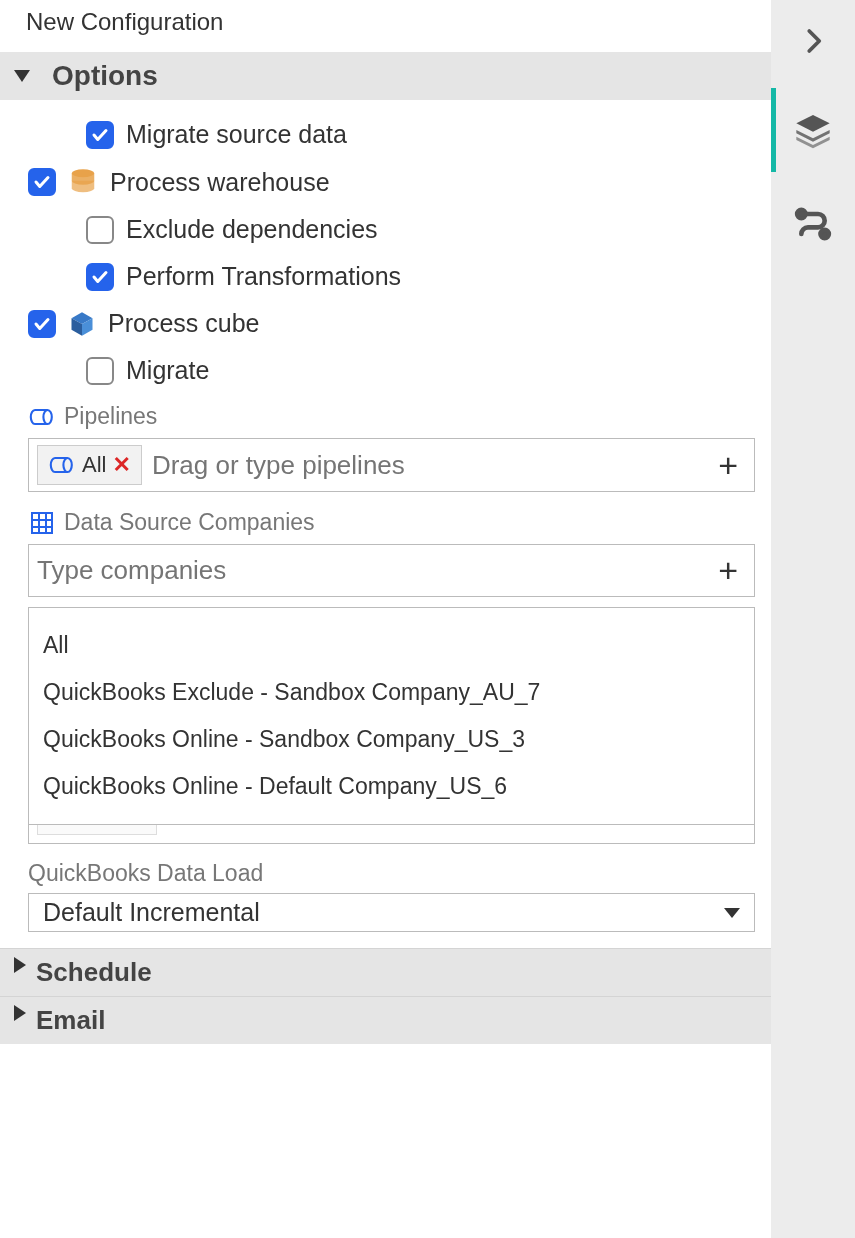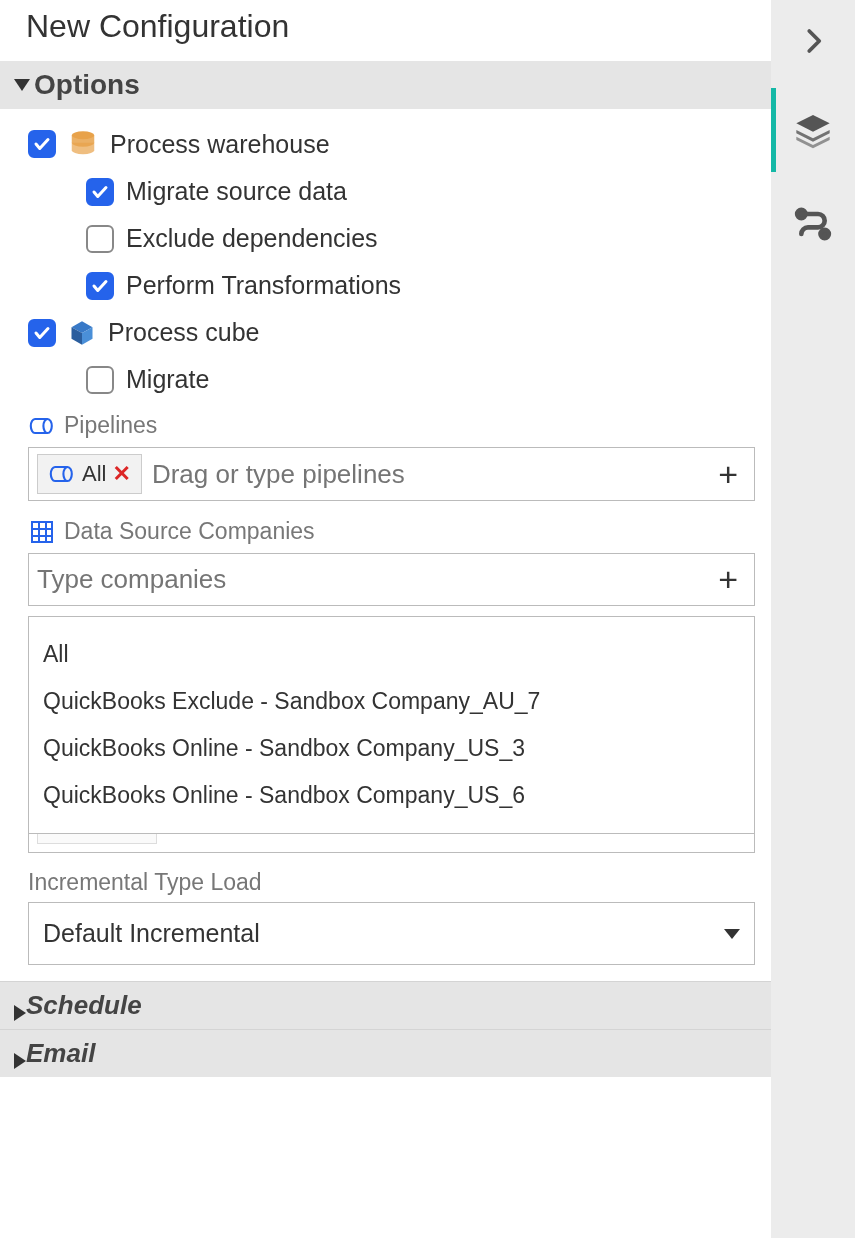--- a/index.html
+++ b/index.html
@@ -39,31 +39,31 @@
   .rail-item.active::before {
     content: "";
     position: absolute;
     left: 0;
     top: -14px;
     bottom: -14px;
     width: 5px;
     background: #14b8a6;
   }
   .page-title {
-    font-size: 32px;
+    font-size: 24px;
     font-weight: 400;
     color: #333;
     padding: 8px 13px 16px 26px;
   }
   .section-header {
     background: #e5e5e5;
     padding: 8px 14px;
     display: flex;
     align-items: center;
-    gap: 4px;
+    gap: 22px;
     cursor: pointer;
   }
   .section-header .title {
     font-size: 28px;
     font-weight: 600;
     color: #444;
   }
   .triangle-down {
     width: 0; height: 0;
     border-left: 8px solid transparent;
@@ -163,41 +163,41 @@
     padding: 10px 4px;
     cursor: pointer;
   }
   .field-label {
     font-size: 23px;
     color: #777;
     margin: 16px 0 6px 0;
   }
   .select-box {
     border: 1px solid #bbb;
-    padding: 16px 14px;
+    padding: 4px 14px;
     display: flex;
     justify-content: space-between;
     align-items: center;
     font-size: 25px;
     cursor: pointer;
   }
   .caret-down {
     width: 0; height: 0;
     border-left: 8px solid transparent;
     border-right: 8px solid transparent;
     border-top: 10px solid #333;
   }
   .collapsed-section {
     background: #e5e5e5;
     padding: 8px 14px;
     display: flex;
-    align-items: flex-end;
+    align-items: flex-start;
+    gap: 10px;
     border-top: 1px solid #d4d4d4;
     cursor: pointer;
-    font-style: italic;
   }
   .collapsed-section .title {
     font-size: 26px;
     font-weight: 600;
     color: #444;
   }
   .ghost-chip-row {
     border: 1px solid #bbb;
     border-top: none;
     padding: 0 8px 8px 8px;
@@ -212,42 +212,42 @@
 <div class="main-panel">
 
   <div class="page-title">New Configuration</div>
 
   <div class="section-header">
     <span class="triangle-down"></span>
     <span class="title">Options</span>
   </div>
 
   <div class="section-body">
+
+    <div class="opt-row indent">
+      <span class="chk">
+        <svg viewBox="0 0 24 24" fill="none" stroke="#fff" stroke-width="4" stroke-linecap="round" stroke-linejoin="round">
+            <polyline points="4 12 9 18 20 6"></polyline>
+          </svg>
+      </span>
+      <span>Migrate source data</span>
+    </div>
 
     <div class="opt-row">
       <span class="chk">
         <svg viewBox="0 0 24 24" fill="none" stroke="#fff" stroke-width="4" stroke-linecap="round" stroke-linejoin="round">
             <polyline points="4 12 9 18 20 6"></polyline>
           </svg>
       </span>
       <svg width="30" height="30" viewBox="0 0 24 24">
         <ellipse cx="12" cy="5" rx="9" ry="3.2" fill="#e8a24a"></ellipse>
         <path d="M3 5 v6 a9 3.2 0 0 0 18 0 v-6" fill="#e8a24a" opacity="0.85"></path>
         <path d="M3 11 v6 a9 3.2 0 0 0 18 0 v-6" fill="#e8a24a" opacity="0.7"></path>
       </svg>
       <span>Process warehouse</span>
-    </div>
-
-    <div class="opt-row indent">
-      <span class="chk">
-        <svg viewBox="0 0 24 24" fill="none" stroke="#fff" stroke-width="4" stroke-linecap="round" stroke-linejoin="round">
-            <polyline points="4 12 9 18 20 6"></polyline>
-          </svg>
-      </span>
-      <span>Migrate source data</span>
     </div>
 
     <div class="opt-row indent">
       <span class="chk unchecked"></span>
       <span>Exclude dependencies</span>
     </div>
 
     <div class="opt-row indent">
       <span class="chk">
         <svg viewBox="0 0 24 24" fill="none" stroke="#fff" stroke-width="4" stroke-linecap="round" stroke-linejoin="round">
@@ -308,27 +308,27 @@
     </div>
     <div class="input-wrap">
       <input class="placeholder-text" placeholder="Type companies" style="">
       <span class="plus-btn">+</span>
     </div>
 
     <div class="dropdown">
       <div class="dropdown-item">All</div>
       <div class="dropdown-item">QuickBooks Exclude - Sandbox Company_AU_7</div>
       <div class="dropdown-item">QuickBooks Online - Sandbox Company_US_3</div>
-      <div class="dropdown-item">QuickBooks Online - Sandbox Company_US_6</div>
+      <div class="dropdown-item">QuickBooks Online - Default Company_US_6</div>
     </div>
     <div class="ghost-chip-row">
       <div class="ghost-chip"></div>
     </div>
 
-    <div class="field-label">Incremental Type Load</div>
+    <div class="field-label">QuickBooks Data Load</div>
     <div class="select-box">
       <span>Default Incremental</span>
       <span class="caret-down"></span>
     </div>
 
   </div>
 
   <div class="collapsed-section">
     <span class="triangle-right"></span>
     <span class="title">Schedule</span>

